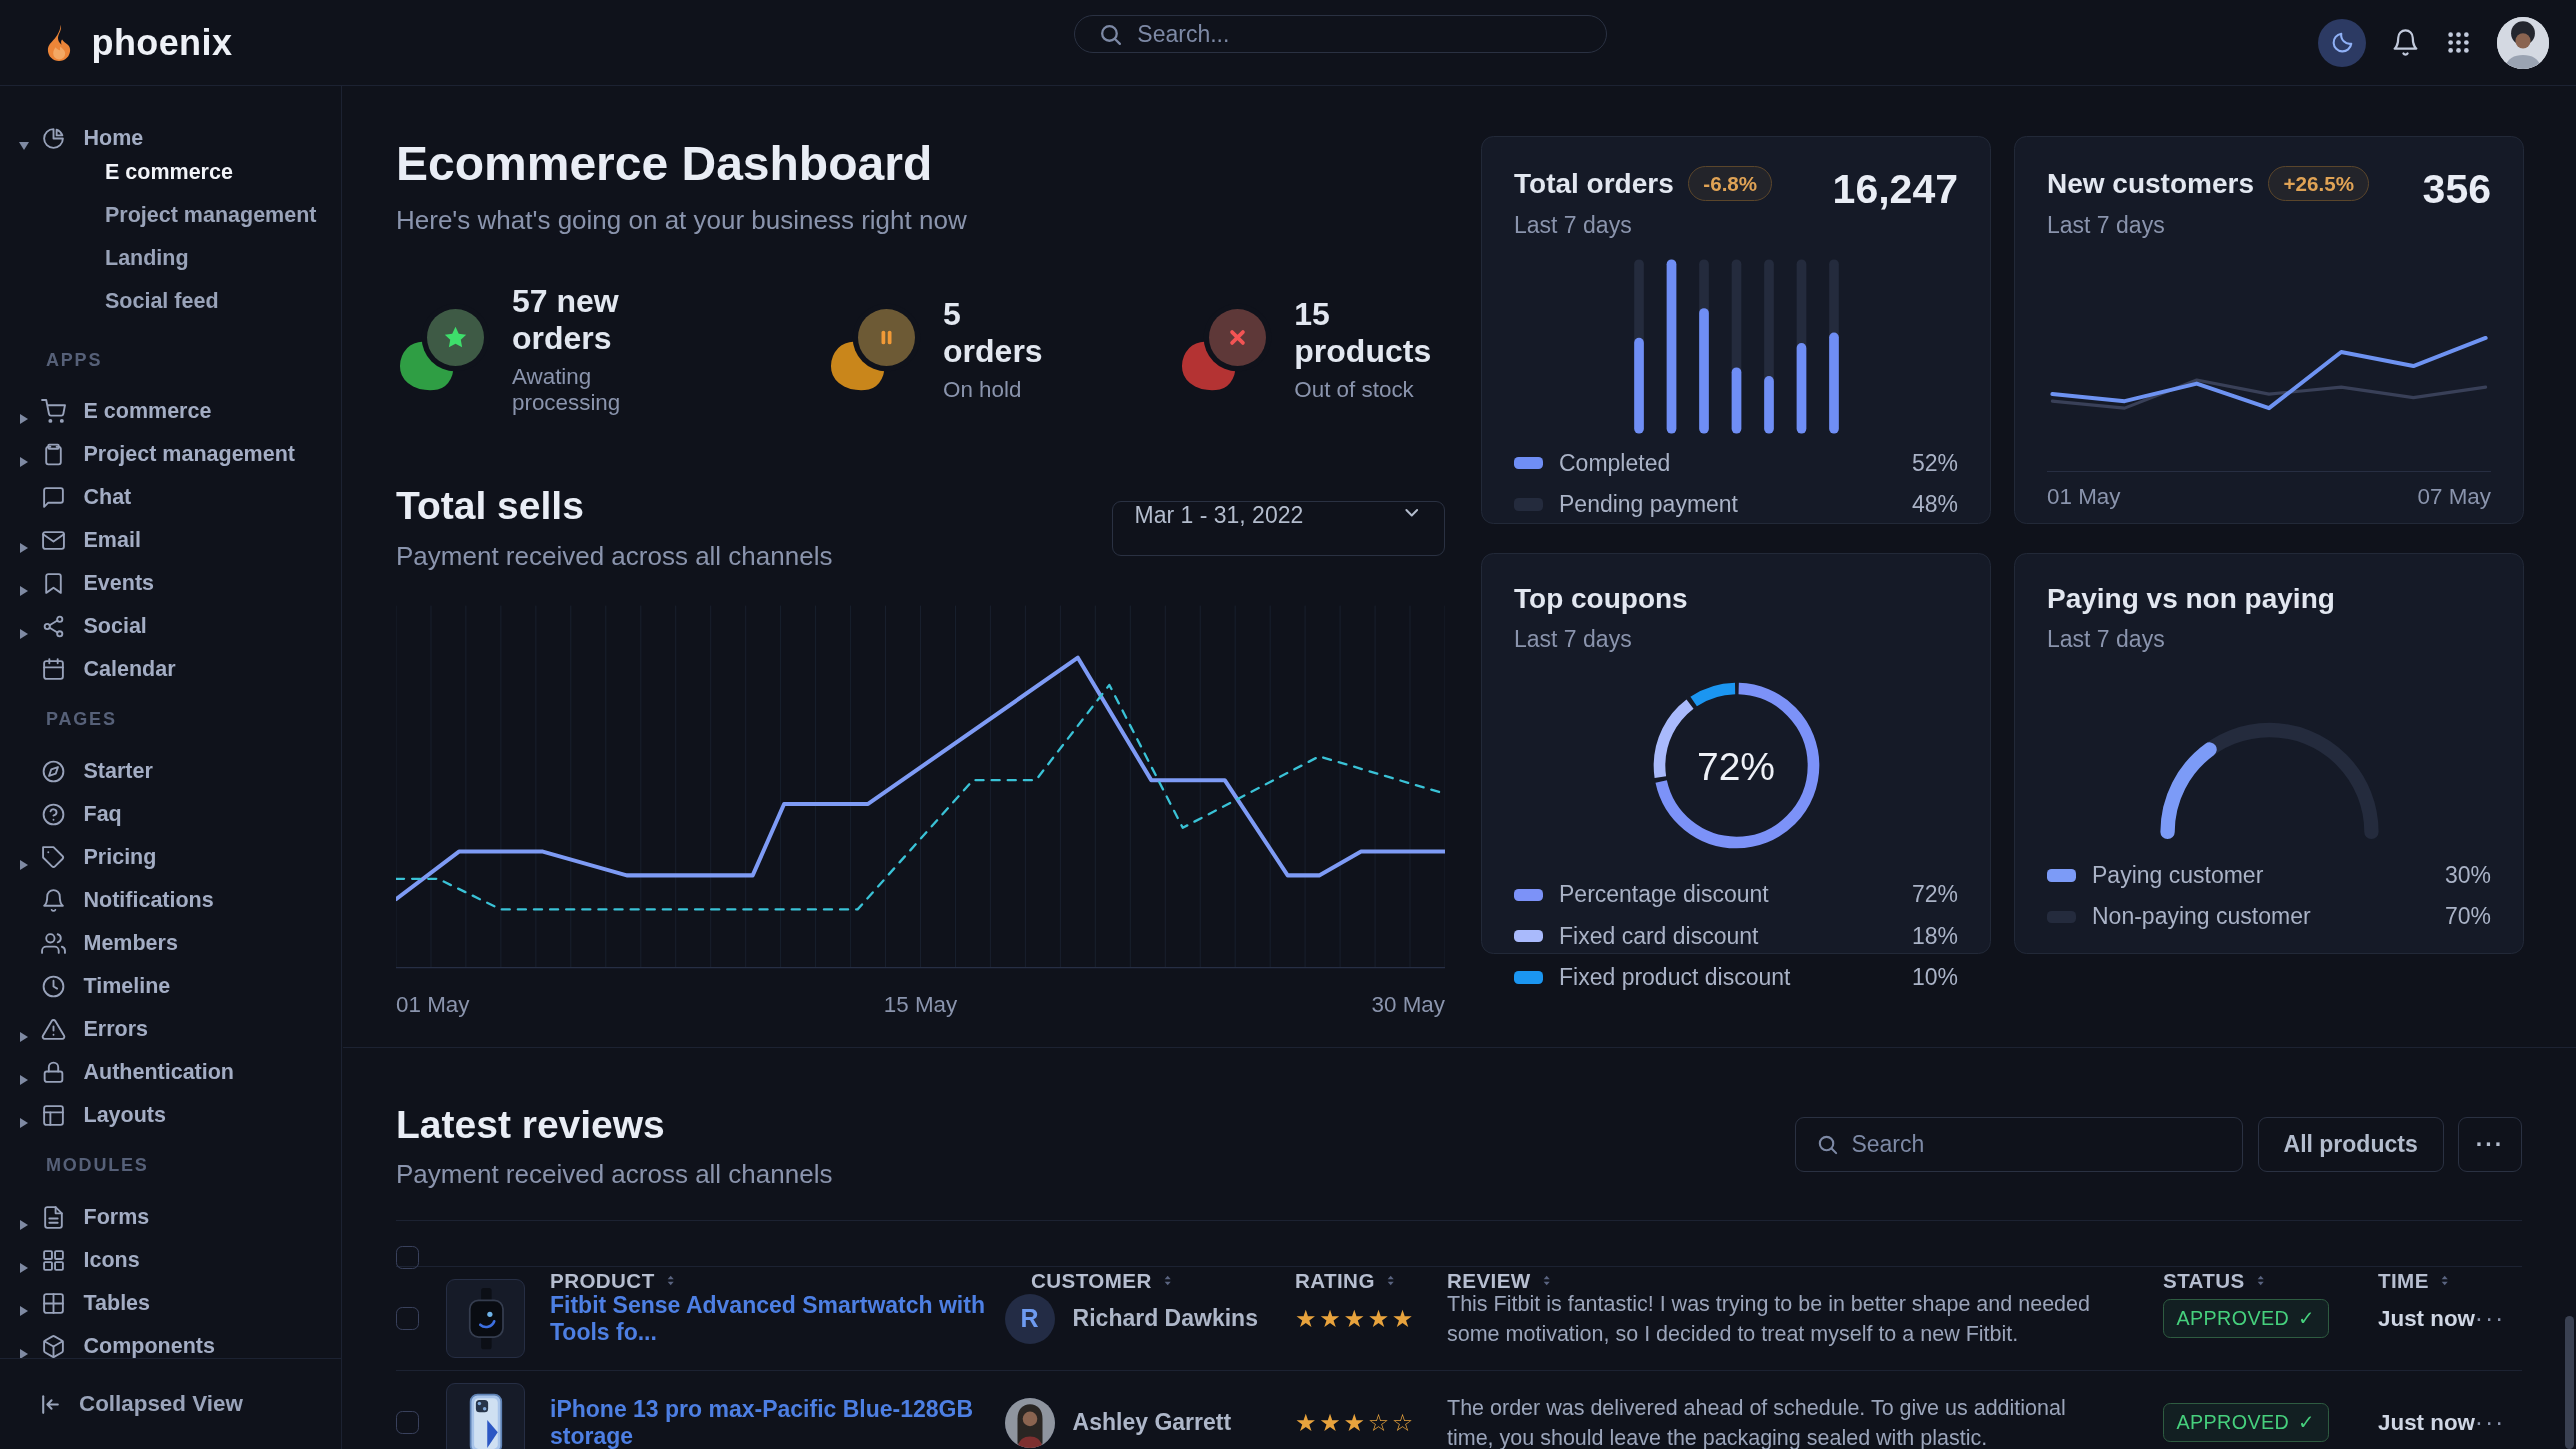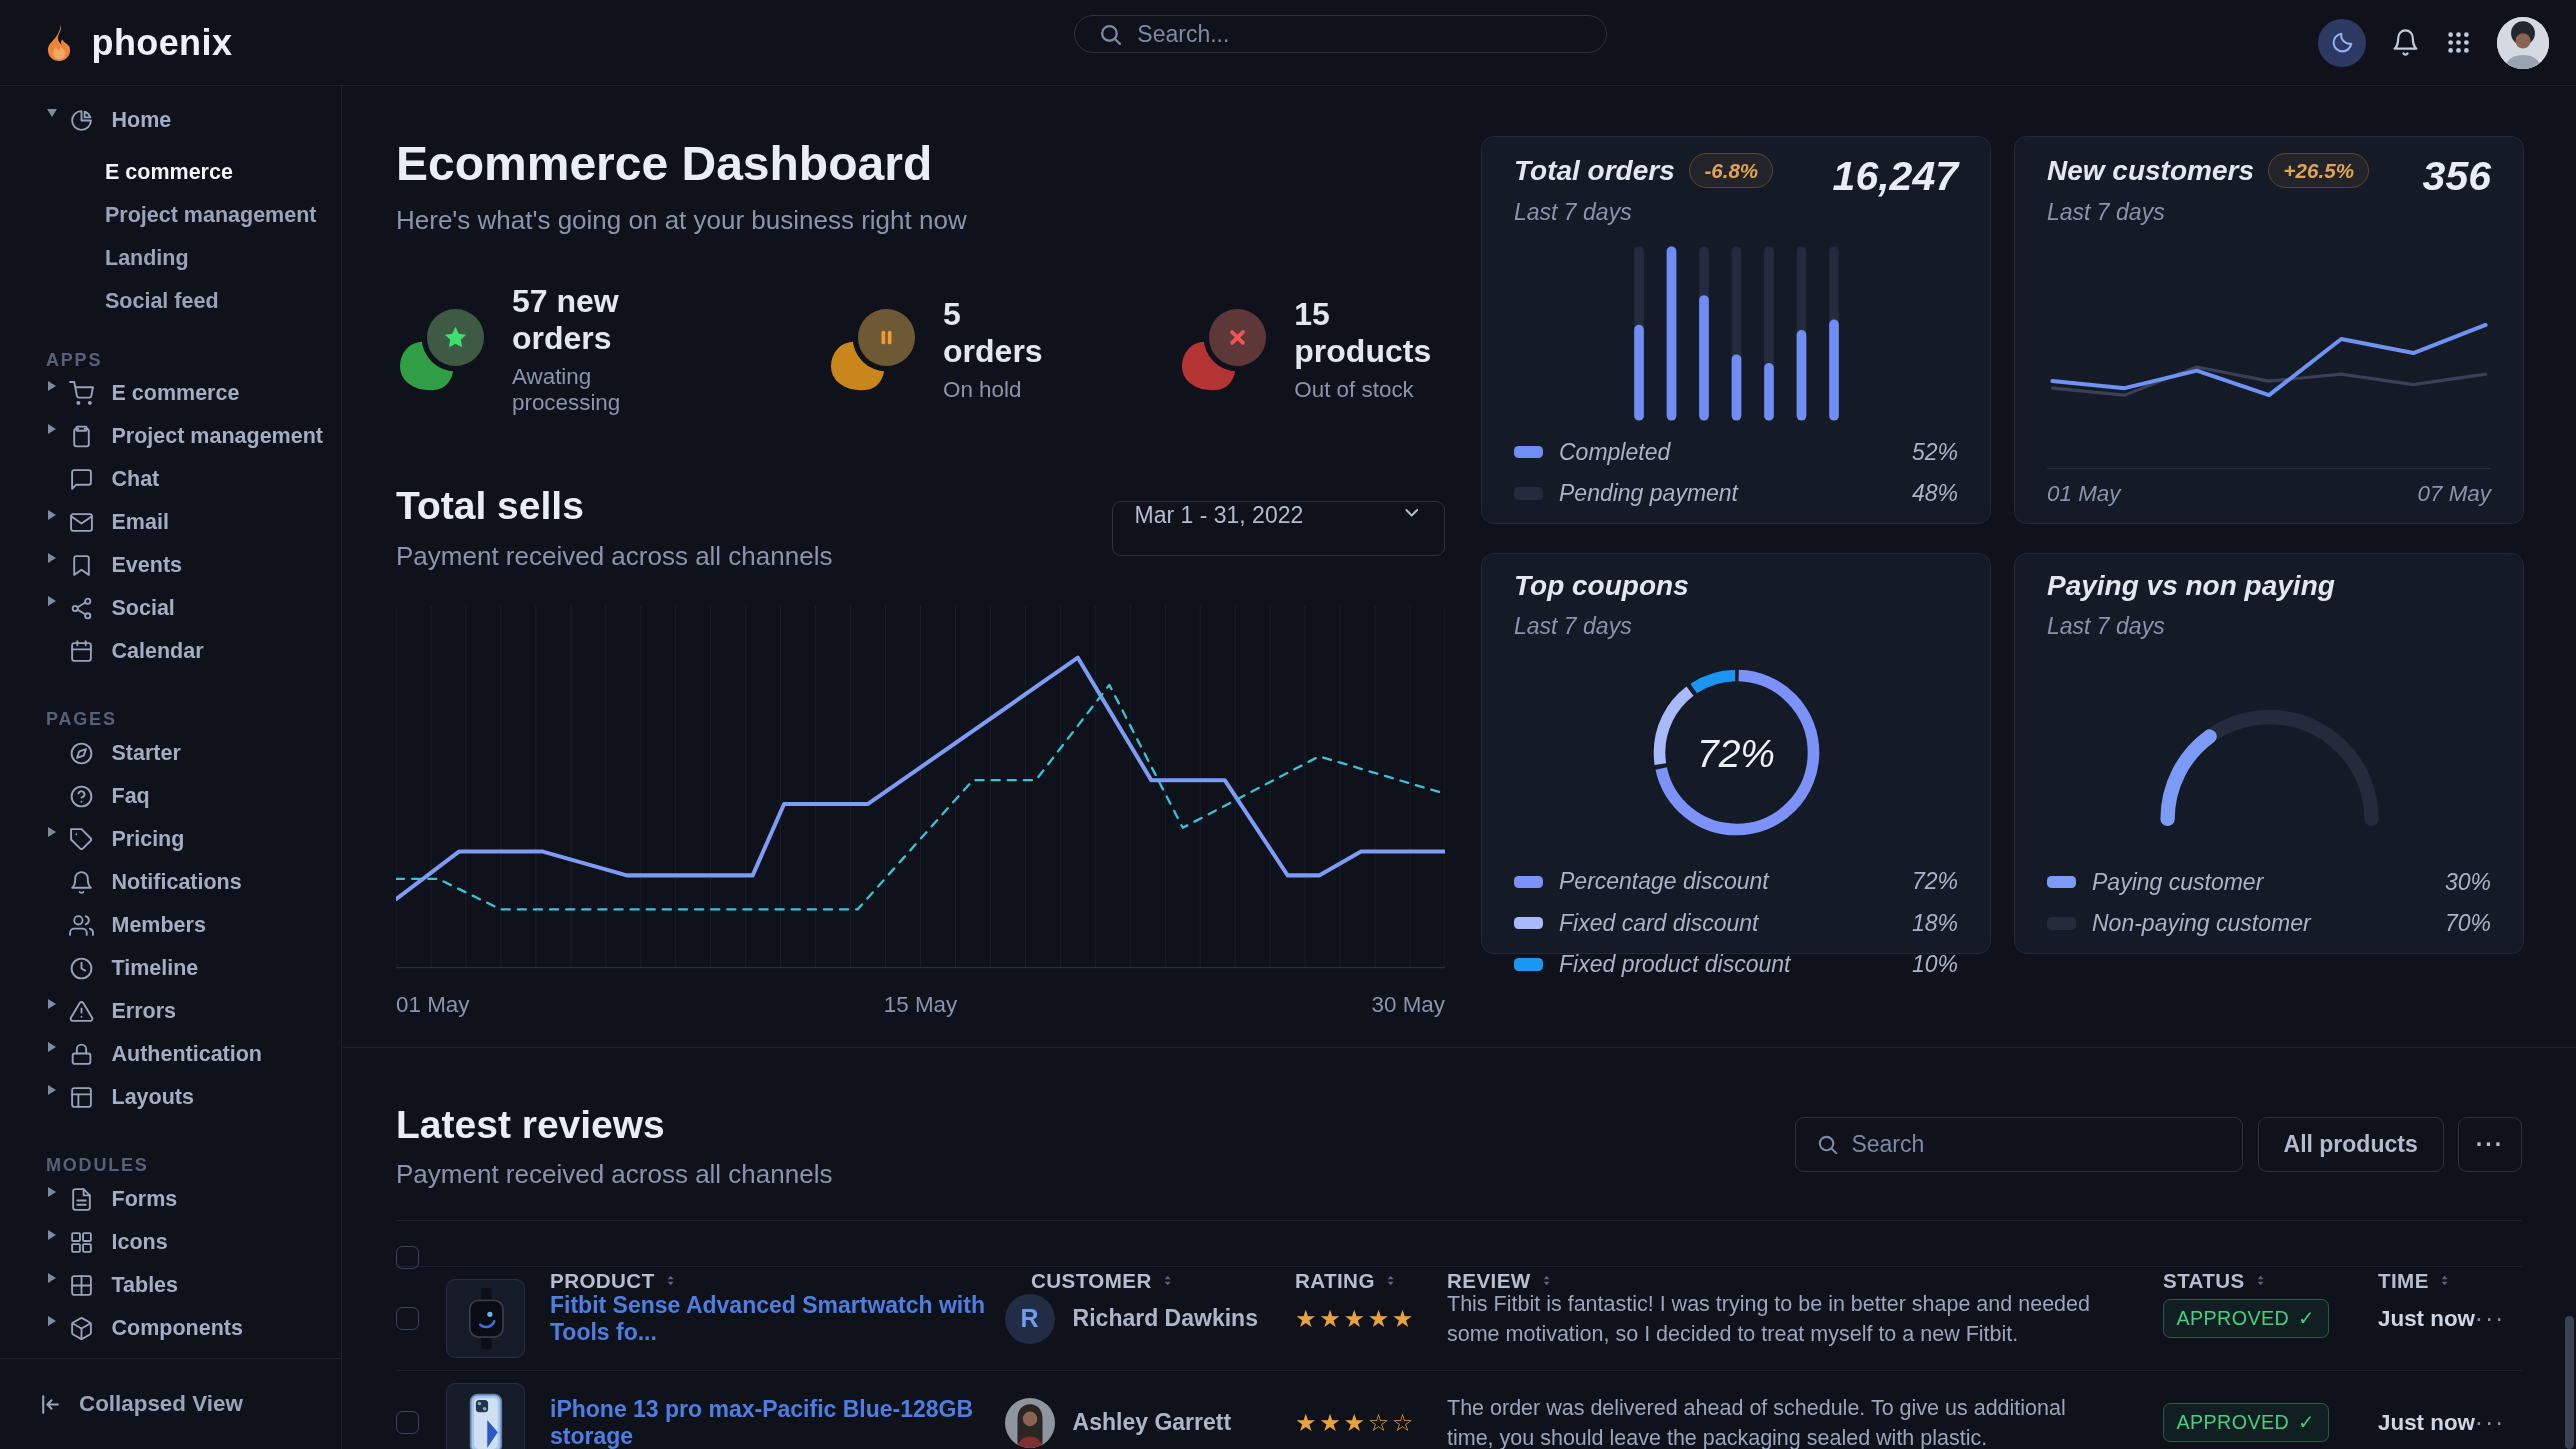--- a/index.html
+++ b/index.html
@@ -15,21 +15,21 @@
   .searchbar input { flex:1; background:transparent; border:none; outline:none; color:#aeb7c9; font-size:23px; font-family:inherit; }
   .searchbar input::placeholder { color:#7d89a5; }
   .nav-right { margin-left:auto; display:flex; align-items:center; gap:25px; }
   .theme-btn { width:48px; height:48px; border-radius:50%; background:#2c3a63; border:none; display:flex; align-items:center; justify-content:center; cursor:pointer; }
   .icon-btn { background:none; border:none; color:#c2cadc; display:flex; cursor:pointer; }
   .avatar-btn { width:52px; height:52px; border-radius:50%; overflow:hidden; border:none; padding:0; cursor:pointer; background:#d8dde6; }
 
   
   .sidebar { position:absolute; top:86px; left:0; width:342px; bottom:0; border-right:0.9px solid #1c2232; padding-top:21.5px; background:#0f121b; }
   .side-label { margin:27px 0 10.7px 46px; font-size:18px; font-weight:700; letter-spacing:1.8px; color:#566078; }
-  .side-item { display:flex; align-items:flex-start; height:43px; padding-left:48px; cursor:pointer; }
+  .side-item { display:flex; align-items:flex-end; height:43px; padding-left:20px; cursor:pointer; }
   .caret { width:0; height:0; border-left:8px solid #7f8aa3; border-top:5.4px solid transparent; border-bottom:5.4px solid transparent; margin-right:12.5px; flex:none; }
   .caret-down { transform:rotate(90deg); }
   .caret-hidden { visibility:hidden; }
   .side-icon { width:27px; margin-right:16px; color:#98a2ba; display:flex; flex:none; }
   .side-text { font-size:21.5px; font-weight:600; color:#a3adc4; white-space:nowrap; }
   .side-child { height:43px; display:flex; align-items:center; padding-left:105px; font-size:21.5px; font-weight:600; color:#99a3b9; cursor:pointer; white-space:nowrap; }
   .side-child.active { color:#f2f4f9; font-weight:700; }
   .sidebar-footer { position:absolute; bottom:0; left:0; right:0; height:91px; border-top:0.9px solid #1c2232; display:flex; align-items:center; gap:16px; padding-left:38px; color:#9aa4ba; font-size:22.4px; font-weight:600; cursor:pointer; }
 
   
@@ -54,21 +54,21 @@
   .sells-head { display:flex; justify-content:space-between; align-items:center; margin-top:68px; }
   h2 { font-size:39px; font-weight:700; color:#e9edf5; }
   .h2-sub { font-size:26px; color:#8a94ad; margin-top:12.5px; }
   .date-select { width:333px; height:55px; border:0.9px solid #2a3142; background:transparent; border-radius:9px; display:flex; justify-content:space-between; padding:0 21.5px; color:#b3bccd; font-size:23px; font-family:inherit; cursor:pointer; }
 
   .big-chart { margin-top:30px; width:1049px; }
   .axis-labels { display:flex; justify-content:space-between; font-size:22.4px; color:#8a94ad; margin-top:10.7px; }
 
   
   .right-col { width:1044px; display:grid; grid-template-columns:510px 510px; gap:29px 23px; align-content:start; }
-  .card { background:#151a27; border:0.9px solid #222938; border-radius:12.5px; padding:16px 32px; display:flex; flex-direction:column; position:relative;font-style:italic; }
+  .card { background:#151a27; border:0.9px solid #222938; border-radius:12.5px; padding:29px 32px; display:flex; flex-direction:column; position:relative; }
   .right-col .card:nth-child(-n+2){ height:388px; }
   .right-col .card:nth-child(n+3){ height:401px; }
   .card-head { display:flex; justify-content:space-between; align-items:flex-start; }
   .title-line { display:flex; align-items:center; gap:14.3px; }
   h3 { font-size:28px; font-weight:700; color:#e2e7f0; }
   .pct-badge { font-size:20.6px; font-weight:700; color:#e0a355; border:0.9px solid #5b462b; background:rgba(224,163,85,.07); border-radius:894px; padding:4.5px 14.3px; white-space:nowrap; }
   .period { font-size:23px; color:#8a94ad; margin-top:10.7px; }
   .card-value { font-size:41px; font-weight:700; color:#e9edf5; }
   .legend { margin-top:auto; }
   .lg-row { display:flex; align-items:center; gap:16px; margin-top:14.3px; font-size:23px; color:#aab3c7; }

